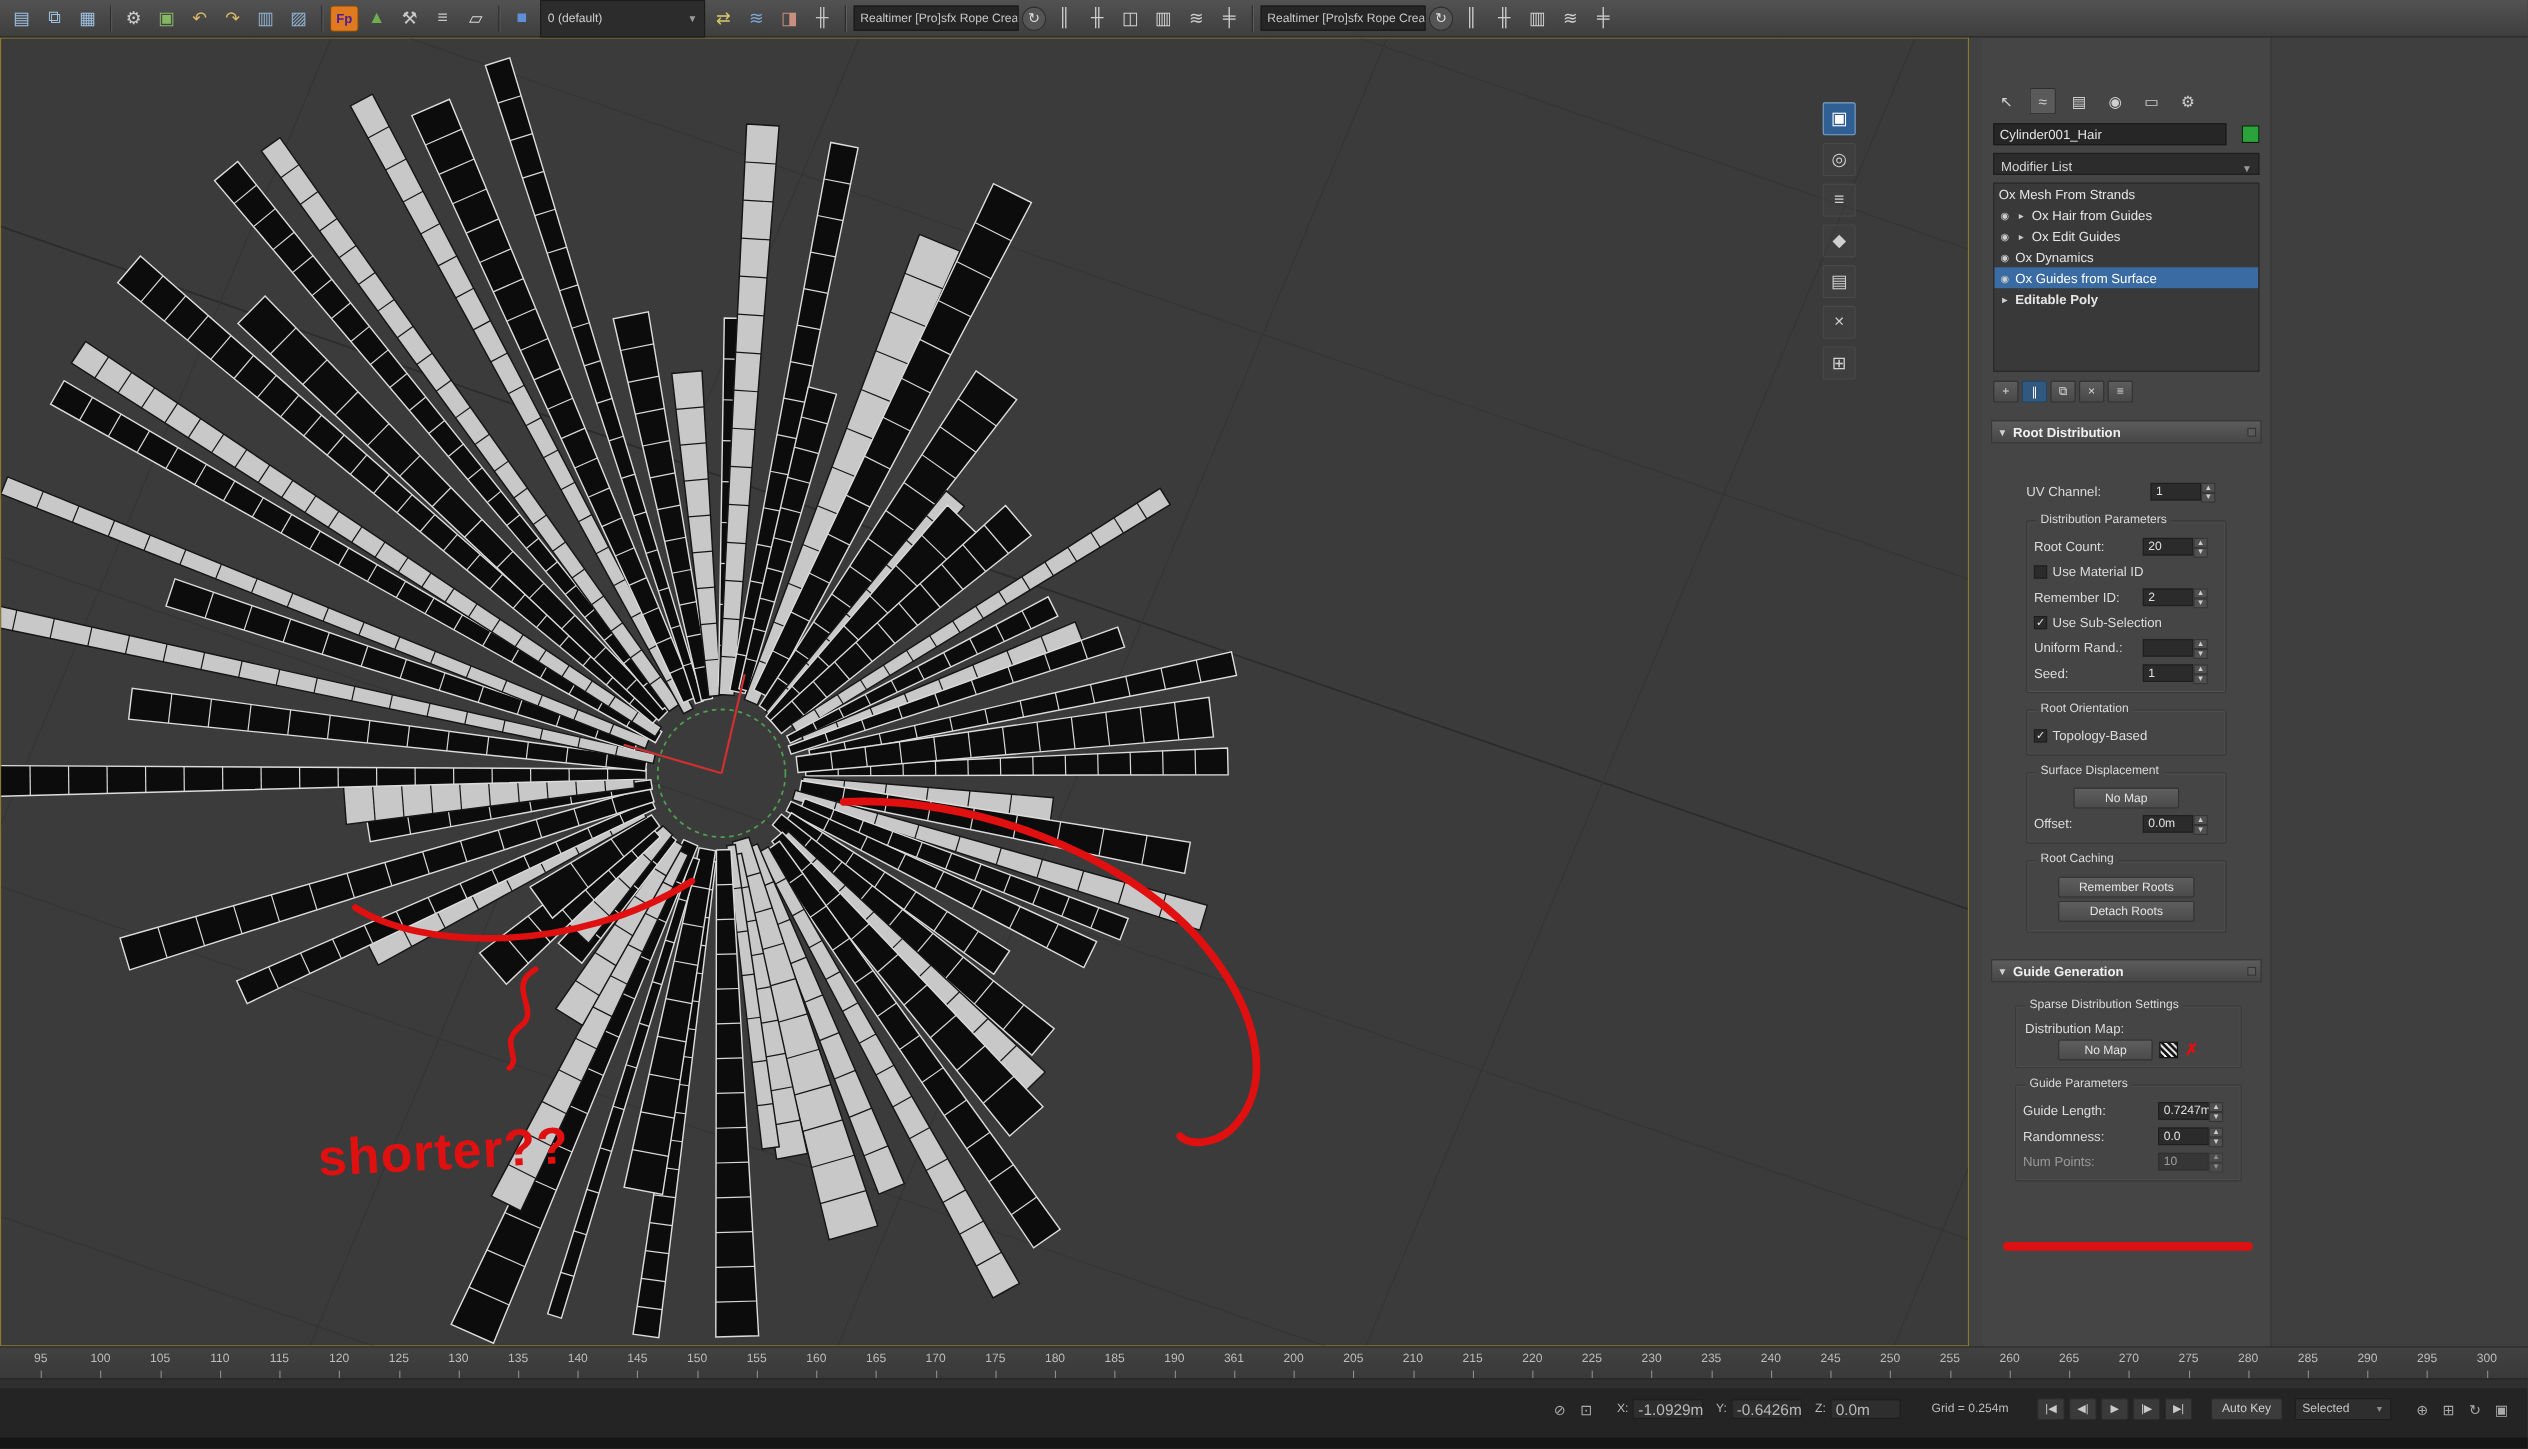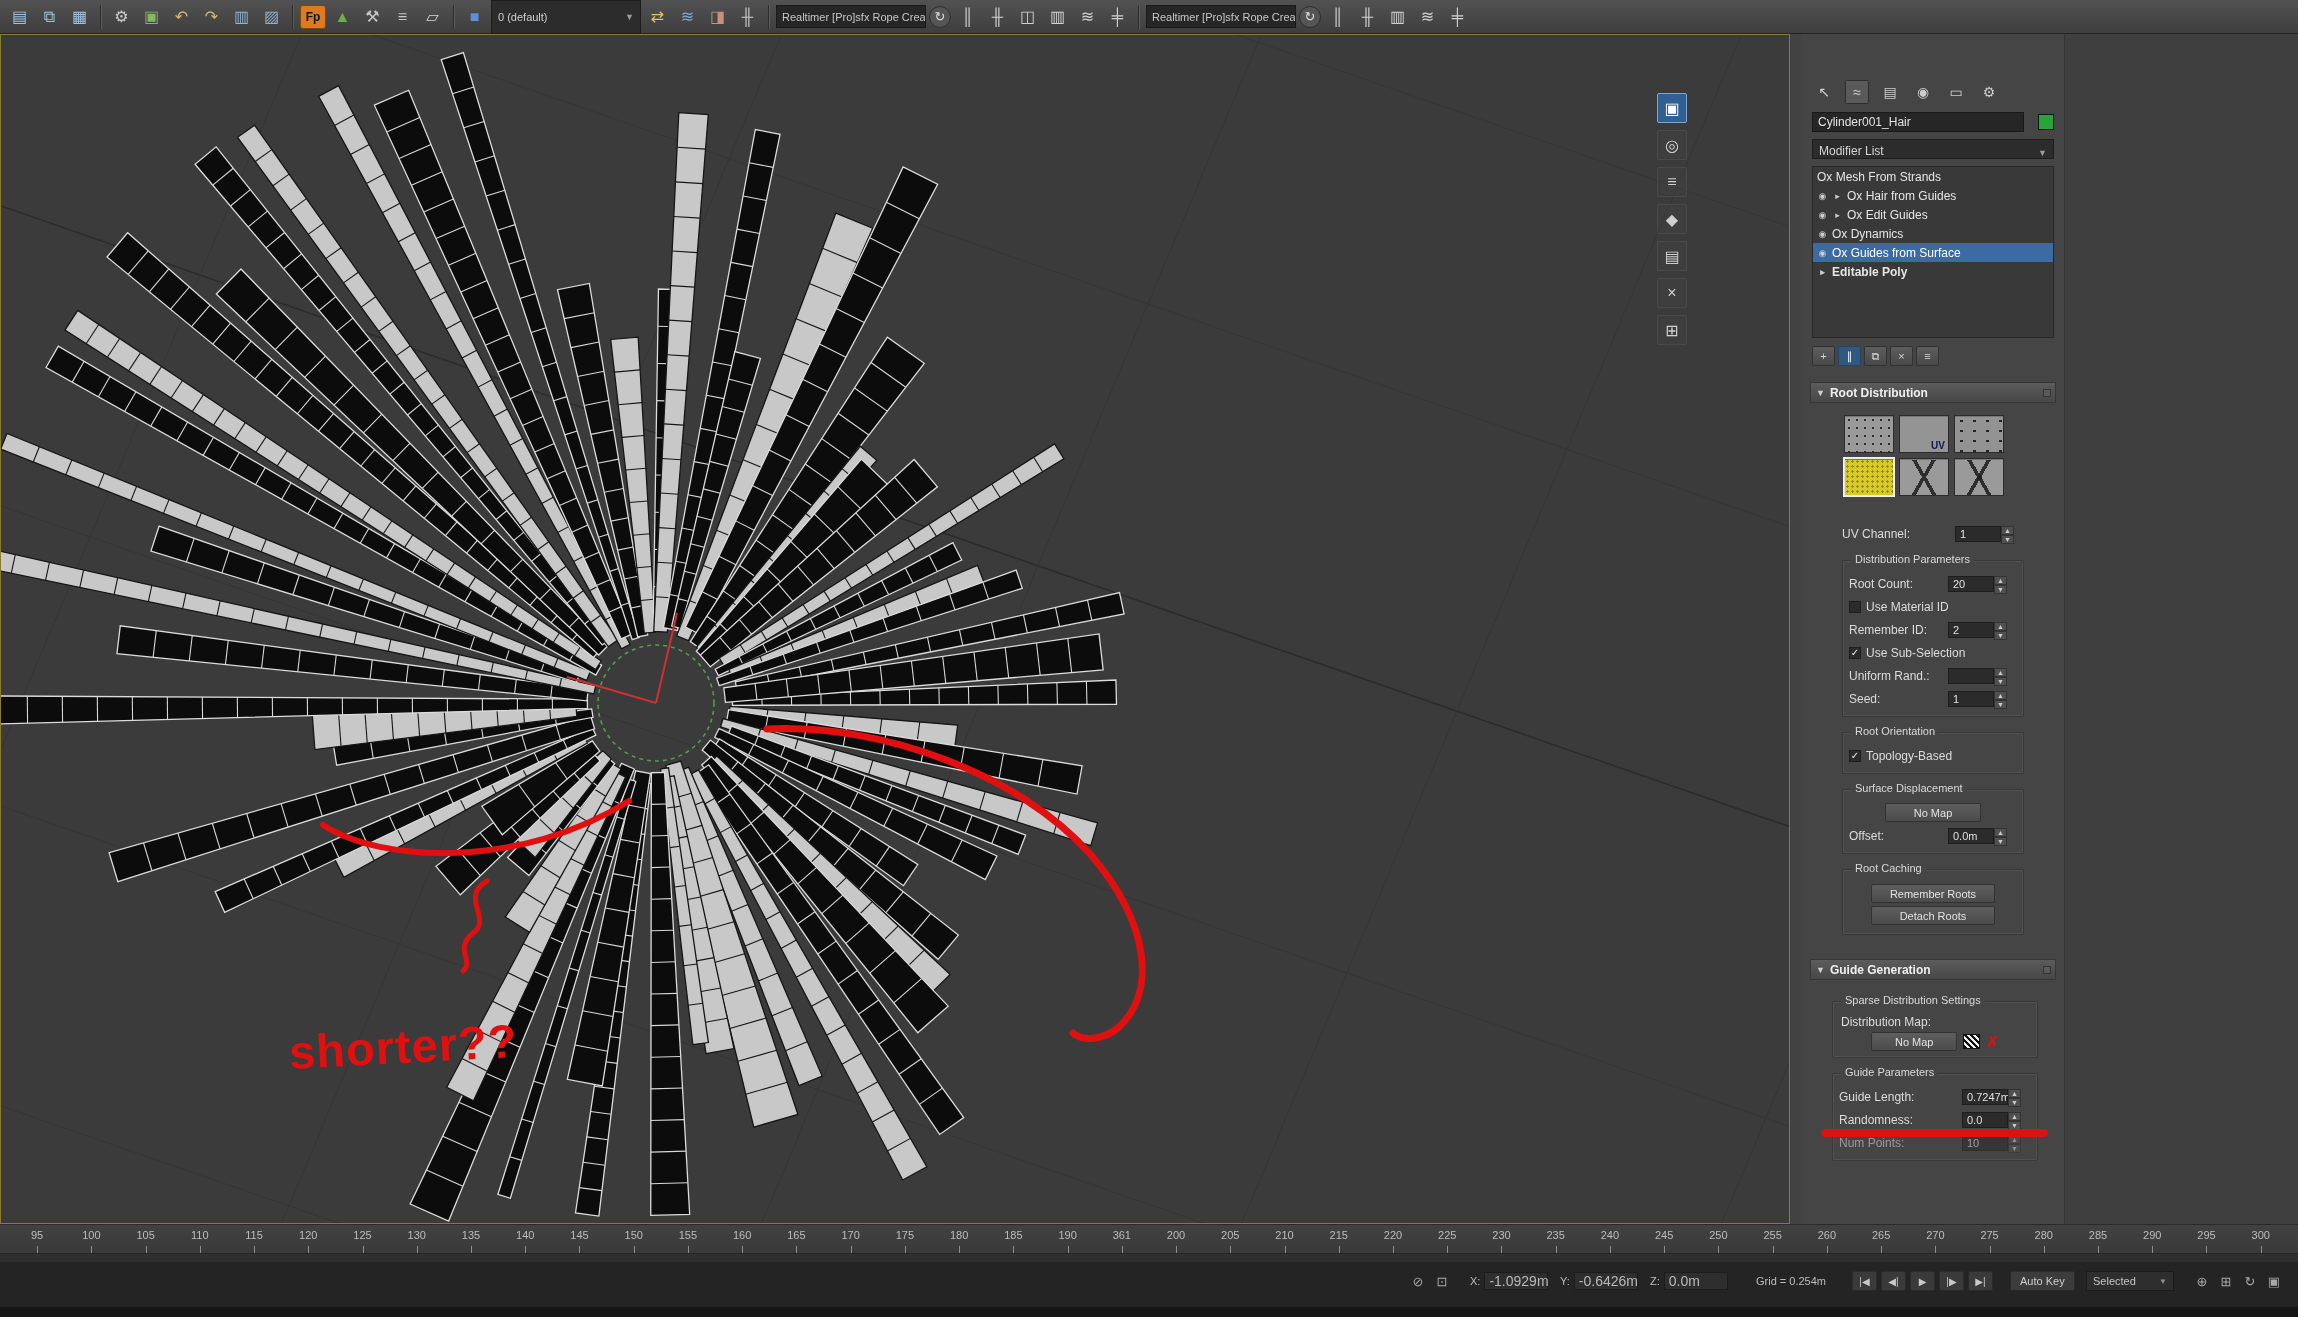--- a/index.html
+++ b/index.html
@@ -139,21 +139,21 @@
     <div class="tb-icon" style="color: rgb(159, 192, 224);">⧉</div>
     <div class="tb-icon" style="color: rgb(159, 192, 224);">▦</div>
     <div class="tb-sep"></div>
     <div class="tb-icon" style="color: rgb(204, 204, 204);">⚙</div>
     <div class="tb-icon" style="color: rgb(133, 184, 99);">▣</div>
     <div class="tb-icon" style="color: rgb(216, 184, 104);">↶</div>
     <div class="tb-icon" style="color: rgb(216, 184, 104);">↷</div>
     <div class="tb-icon" style="color: rgb(143, 178, 208);">▥</div>
     <div class="tb-icon" style="color: rgb(143, 178, 208);">▨</div>
     <div class="tb-sep"></div>
-    <div class="tb-badge" style="background: rgb(224, 122, 32); color: #0f172a;">Fp</div>
+    <div class="tb-badge" style="background: rgb(224, 122, 32); color: #4c1d95;">Fp</div>
     <div class="tb-icon" style="color: rgb(111, 174, 79);">▲</div>
     <div class="tb-icon" style="color: rgb(200, 200, 200);">⚒</div>
     <div class="tb-icon" style="color: rgb(200, 200, 200);">≡</div>
     <div class="tb-icon" style="color: rgb(216, 216, 216);">▱</div>
     <div class="tb-sep"></div>
     <div class="tb-icon" style="color: rgb(95, 143, 216);">■</div>
     <div class="tb-drop">
       <span>0 (default)</span>
       <span class="arr">▼</span>
     </div>
@@ -1038,28 +1038,20 @@
       <div class="sbtn">×</div>
       <div class="sbtn">≡</div>
     </div>
 
   <div class="rollout-hdr">
     <span class="arr">▼</span>
     <span>Root Distribution</span>
     <span class="pinbox"></span>
   </div>
   <div class="rollout-body">
-    <div class="mode-grid" id="mode-grid">
-        <div class="mode dots"></div>
-        <div class="mode uv">UV</div>
-        <div class="mode scatter"></div>
-        <div class="mode noise" style="outline: rgb(240, 240, 240) solid 1px;"></div>
-        <div class="mode tri"></div>
-        <div class="mode tridot"></div>
-      </div>
 
     <div class="prow uvrow">
       <span class="plabel">UV Channel:</span>
       <span class="pfield">
         <span class="pval">1</span>
         <span class="spin">
             <i>▲</i>
             <i>▼</i>
           </span>
       </span>

